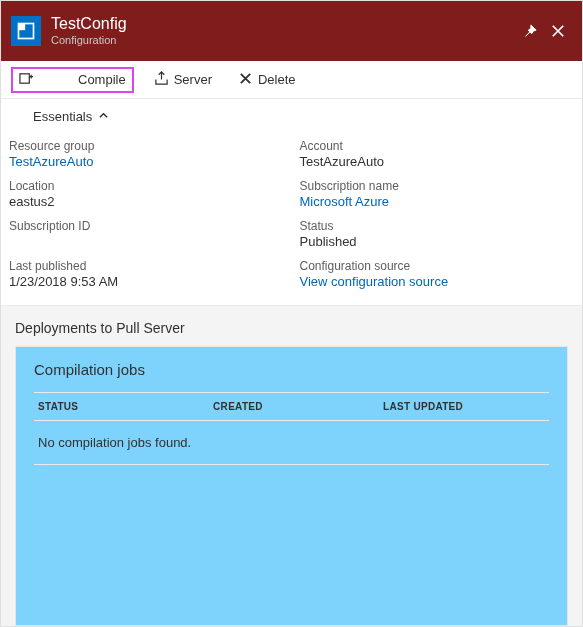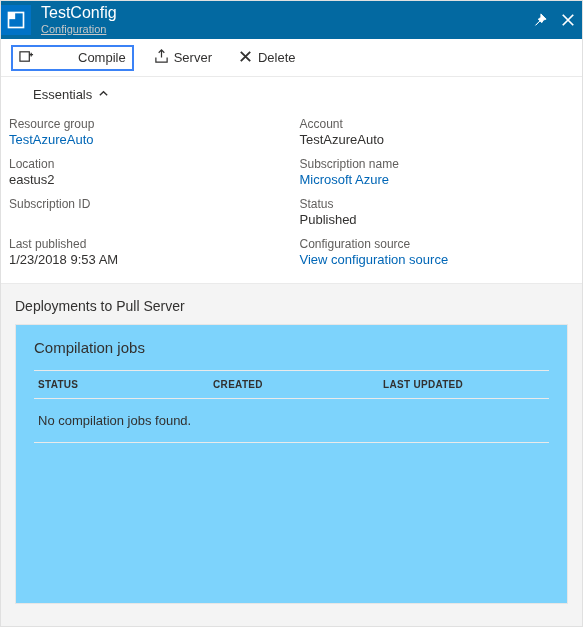--- a/index.html
+++ b/index.html
@@ -7,37 +7,37 @@
     font-family: "Segoe UI", Arial, sans-serif;
     font-size: 13px;
     color: #323130;
     background: #fff;
     width: 583px;
     height: 627px;
     overflow: hidden;
     border: 1px solid #e0e0e0;
   }
   .header {
-    background: #0369a1;
+    background: #7f1d1d;
     color: #fff;
     display: flex;
     align-items: center;
-    padding: 6px 0;
-    height: 38px;
+    padding: 6px 10px;
+    height: 60px;
   }
   .header .blade-icon {
     width: 30px; height: 30px;
     background: #0072c6;
     display: flex; align-items: center; justify-content: center;
     margin-right: 10px;
   }
   .header .blade-icon svg { width: 20px; height: 20px; }
   .header .titles { flex: 1; line-height: 1.15; }
   .header .title { font-size: 16px; font-weight: 400; }
-  .header .subtitle { font-size: 11px; color: #c8c8c8; text-decoration: underline; }
+  .header .subtitle { font-size: 11px; color: #c8c8c8; }
   .header .hdr-btn {
     width: 28px; height: 28px; display: flex;
     align-items: center; justify-content: center;
     cursor: pointer;
   }
   .header .hdr-btn svg { stroke: #fff; fill: #fff; }
 
   .toolbar {
     display: flex;
     align-items: center;
@@ -46,21 +46,21 @@
     border-bottom: 1px solid #eaeaea;
     height: 38px;
   }
   .toolbar .tbtn {
     display: flex; align-items: center;
     gap: 5px; padding: 4px 6px;
     font-size: 13px; color: #323130;
     cursor: pointer;
   }
   .toolbar .tbtn.highlight {
-    border: 2px solid #3b82f6;
+    border: 2px solid #d946ef;
     padding: 2px 6px;
     gap: 44px;
   }
   .toolbar .tbtn svg { width: 15px; height: 15px; }
 
   .essentials-toggle {
     padding: 10px 32px;
     display: flex; align-items: center;
     gap: 6px;
     font-size: 13px;

